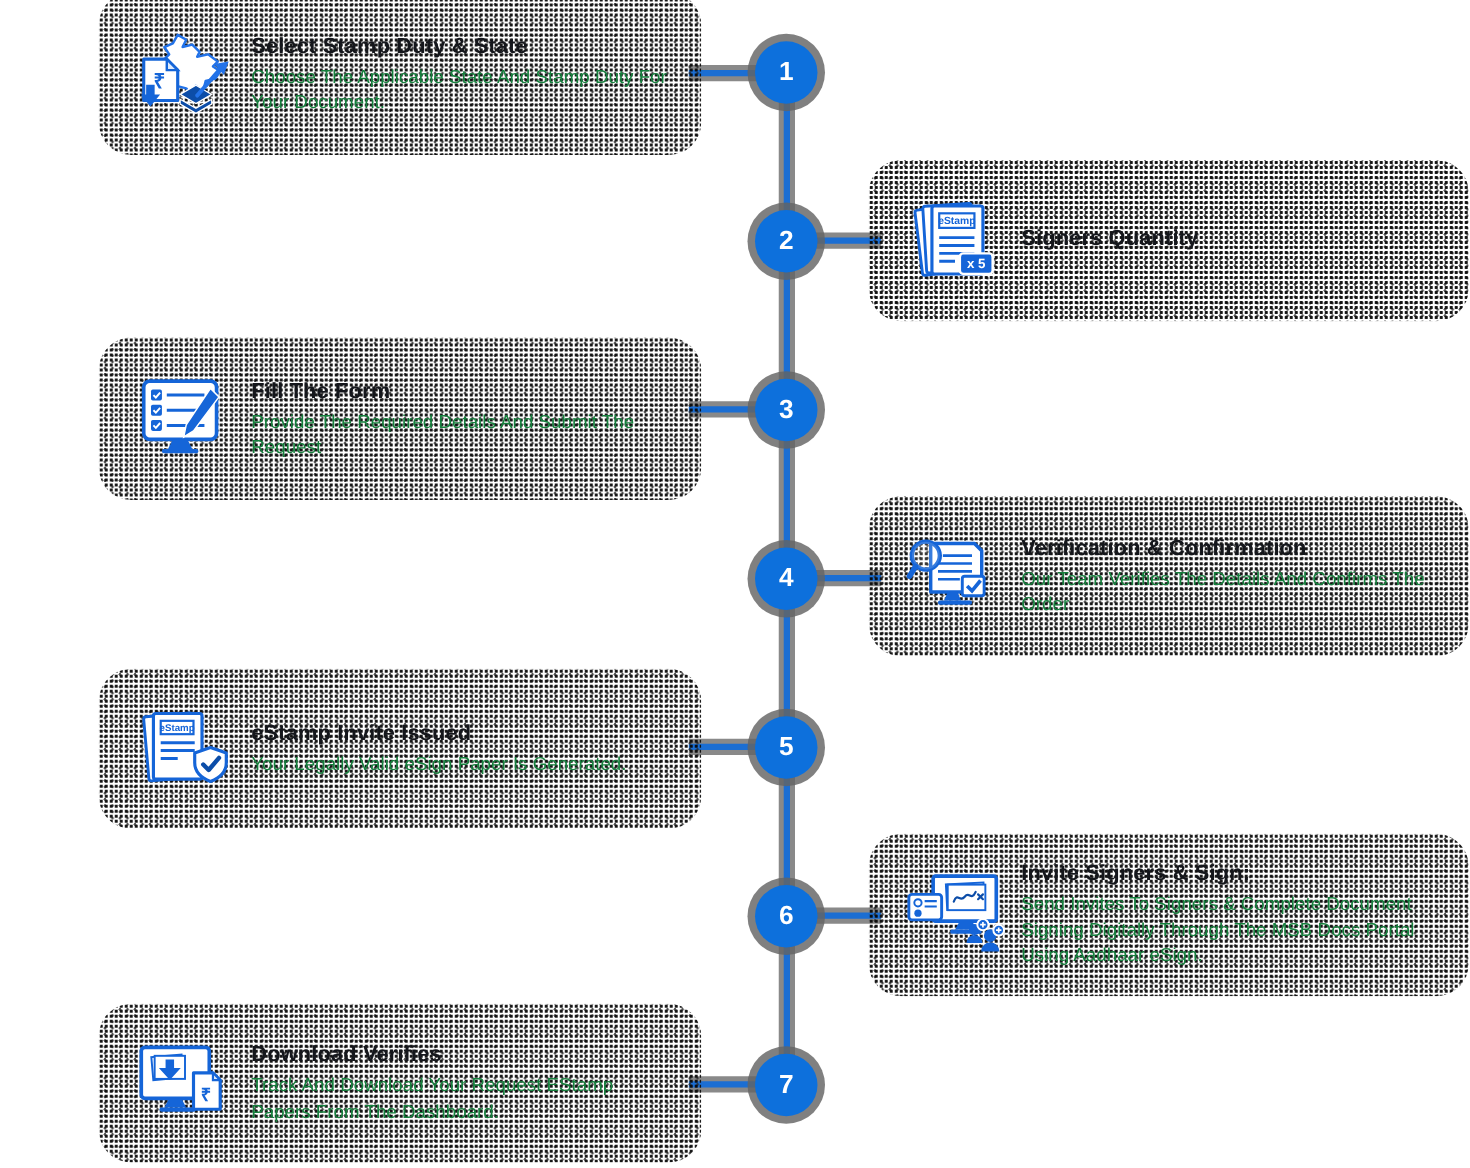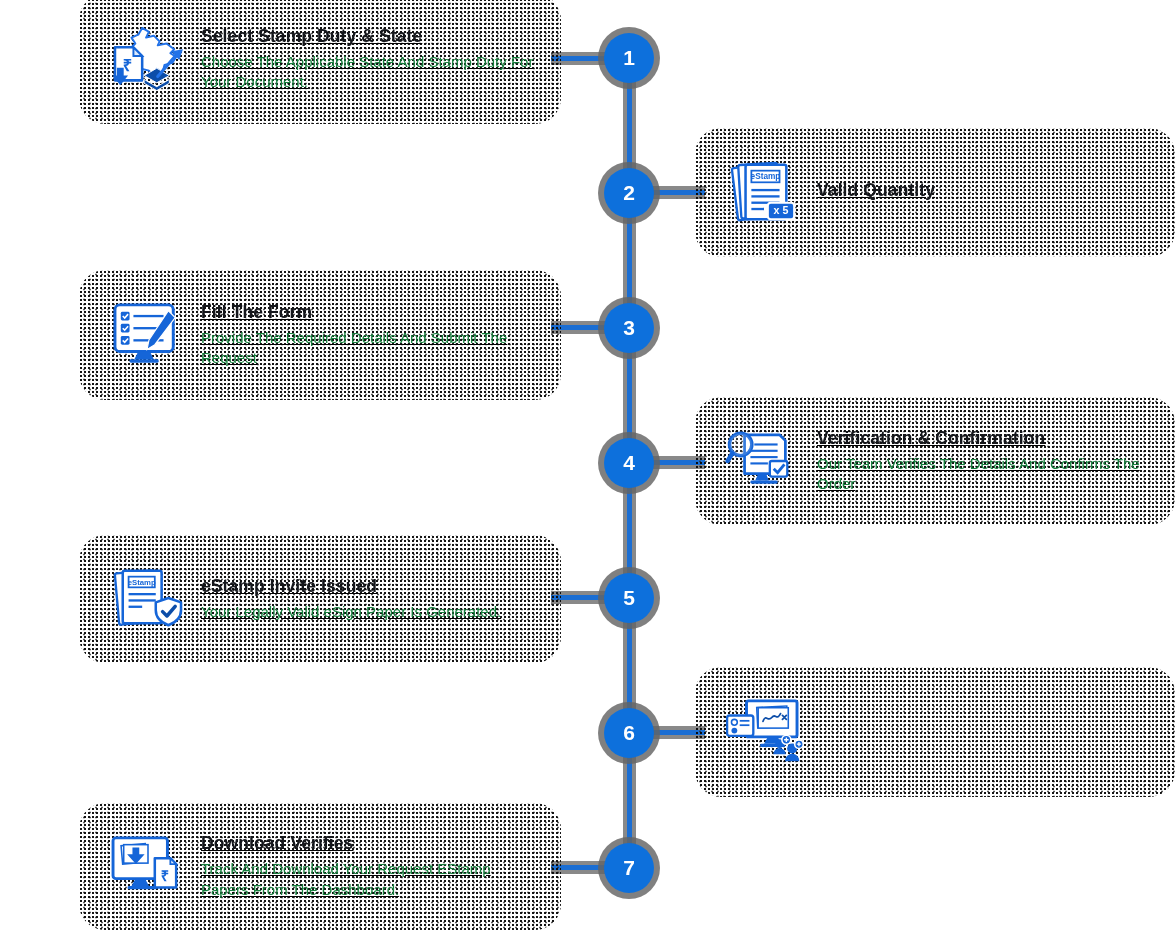--- a/index.html
+++ b/index.html
@@ -42,21 +42,21 @@
   .card::before{ 
     content:"";position:absolute;inset:-10px;border-radius:26px;
     background-image:
       radial-gradient(rgba(8,8,8,.95) 1.1px, transparent 1.45px),
       radial-gradient(rgba(45,45,45,.8) 1px, transparent 1.4px);
     background-size:4px 4px,6px 5px;
     background-position:0 0,2px 2px;
     z-index:-1;
   }
   .icon-wrap{width:82px;flex:0 0 82px;display:flex;align-items:center;justify-content:center;}
-  .card-text{flex:1;min-width:0;text-decoration:underline;}
+  .card-text{flex:1;min-width:0;}
   .card-title{font-size:17.5px;font-weight:700;color:#15171C;margin-bottom:5px;letter-spacing:.1px;}
   .card-desc{font-size:15px;color:#15803d;line-height:1.36;}
 
   svg text{font-family:"Liberation Sans", sans-serif;}
 </style>
 </head>
 <body>
 
 <div class="stage">
 
@@ -122,21 +122,21 @@
         <text x="41.5" y="21" font-size="8.5" font-weight="bold" fill="#1565D8" text-anchor="middle">eStamp</text>
         <line x1="27" y1="32" x2="56" y2="32" stroke="#1565D8" stroke-width="2.4"></line>
         <line x1="27" y1="38.5" x2="56" y2="38.5" stroke="#1565D8" stroke-width="2.4"></line>
         <line x1="27" y1="45" x2="56" y2="45" stroke="#1565D8" stroke-width="2.4"></line>
         <line x1="27" y1="51.5" x2="40" y2="51.5" stroke="#1565D8" stroke-width="2.4"></line>
         <rect x="44" y="45" width="27" height="17" rx="3" fill="#1565D8" stroke="#ffffff" stroke-width="2"></rect>
         <text x="57.5" y="57" font-size="11" font-weight="bold" fill="#ffffff" text-anchor="middle">x 5</text>
       </svg>
     </div>
     <div class="card-text">
-      <div class="card-title">Valid Quantity</div>
+      <div class="card-title">Signers Quantity</div>
     </div>
   </div>
 
   <div class="card" style="left:705px;top:407px;width:460px;height:108px">
     <div class="icon-wrap">
       <svg width="80" height="68" viewBox="0 0 80 70">
         <path d="M20,8 h36 l6,6 v34 h-42 z" fill="#ffffff" stroke="#1565D8" stroke-width="2.8" stroke-linejoin="round"></path>
         <line x1="30" y1="18" x2="54" y2="18" stroke="#1565D8" stroke-width="2.2"></line>
         <line x1="26" y1="24.5" x2="54" y2="24.5" stroke="#1565D8" stroke-width="2.2"></line>
         <line x1="26" y1="31" x2="54" y2="31" stroke="#1565D8" stroke-width="2.2"></line>
@@ -217,20 +217,24 @@
         <circle cx="56" cy="47" r="4.5" fill="#1565D8"></circle>
         <path d="M49.5,58 a6.5,6.5 0 0 1 13,0 z" fill="#1565D8"></path>
         <circle cx="63" cy="43" r="4.6" fill="#1565D8" stroke="#ffffff" stroke-width="1.6"></circle>
         <path d="M63,40.7 v4.6 M60.7,43 h4.6" stroke="#ffffff" stroke-width="1.4"></path>
         <circle cx="69" cy="52" r="5.2" fill="#1565D8"></circle>
         <path d="M61.5,65 a7.5,7.5 0 0 1 15,0 z" fill="#1565D8"></path>
         <circle cx="76" cy="47.5" r="4.4" fill="#1565D8" stroke="#ffffff" stroke-width="1.6"></circle>
         <path d="M76,45.3 v4.4 M73.8,47.5 h4.4" stroke="#ffffff" stroke-width="1.4"></path>
       </svg>
     </div>
+    <div class="card-text">
+      <div class="card-title">Invite Signers &amp; Sign:</div>
+      <div class="card-desc">Send Invites To Signers &amp; Complete Document Signing Digitally Through The MSB Docs Portal Using Aadhaar eSign.</div>
+    </div>
   </div>
 
   <div class="card" style="left:89px;top:813px;width:462px;height:107px">
     <div class="icon-wrap">
       <svg width="80" height="68" viewBox="0 0 80 70">
         <rect x="4" y="5" width="56" height="42" rx="3" fill="#ffffff" stroke="#1565D8" stroke-width="3"></rect>
         <rect x="13" y="12" width="25" height="19" fill="#ffffff" stroke="#1565D8" stroke-width="1.6" transform="rotate(-5 25 21)"></rect>
         <rect x="15" y="12" width="25" height="19" fill="#ffffff" stroke="#1565D8" stroke-width="1.6"></rect>
         <path d="M24,15 h7 v7 h5.5 l-9,10 -9,-10 h5.5 z" fill="#1565D8"></path>
         <path d="M27,47 h10 l4,7.5 h-18 z" fill="#1565D8"></path>

